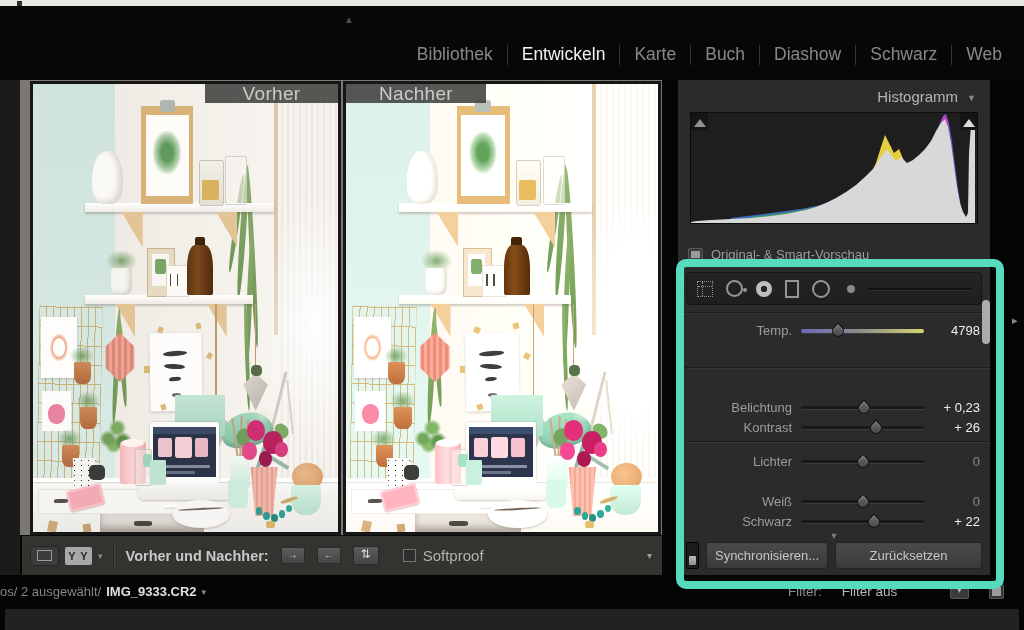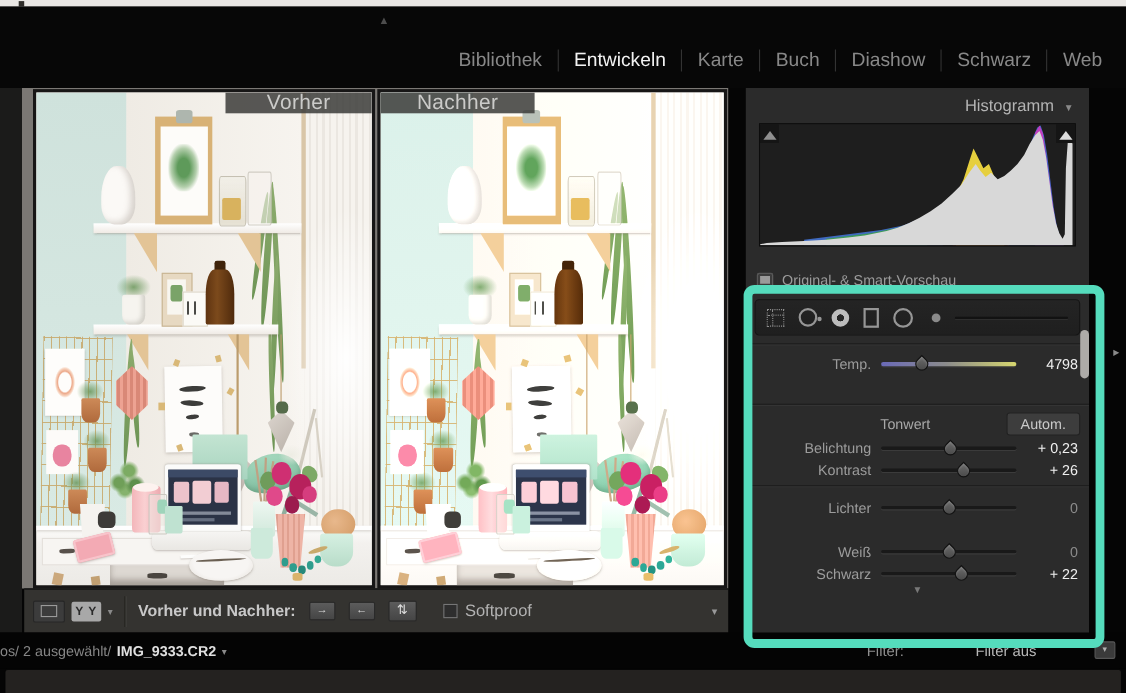--- a/index.html
+++ b/index.html
@@ -232,21 +232,21 @@
   .btn-reset{flex:1;}
   .scrollthumb{position:absolute;left:982px;top:300px;width:8px;height:44px;background:#adaba8;border-radius:4px;z-index:20;}
 
   
   .statusbar{position:absolute;left:0;top:575px;width:1024px;height:33px;background:#040404;}
   .sel-text{position:absolute;left:0;top:9px;font-size:13px;color:#868686;display:flex;align-items:center;gap:5px;white-space:nowrap;}
   .fname{color:#e0e0e0;font-weight:bold;}
   .fname-dd{color:#8a8a8a;font-size:9px;}
   .filter-row{position:absolute;left:788px;top:8px;display:flex;gap:20px;align-items:center;font-size:13.5px;}
   .filter-label{color:#8f8f8f;}
-  .filter-value{color:#b8b8b8;width:88px;margin-left:45px;}
+  .filter-value{color:#b8b8b8;width:88px;}
   .filter-dd{width:17px;height:14px;background:#3a3a3a;border:1px solid #565656;border-radius:2px;color:#b0b0b0;font-size:8px;text-align:center;line-height:13px;}
   .filter-grid-btn{width:13px;height:13px;background:#9a9a9a;border:1px solid #555;border-radius:2px;box-shadow:inset 0 0 0 2px #333;}
   .filmstrip{position:absolute;left:4px;top:608px;width:1014px;height:21px;background:#242220;border:1px solid #060606;border-radius:3px 3px 0 0;}
 
   
   .teal-box{position:absolute;left:676px;top:259px;width:312px;height:314px;border:8px solid #55dcbd;border-radius:10px;z-index:40;pointer-events:none;}
   .panel-collapse{position:absolute;left:1012px;top:314px;color:#8a8a8a;font-size:11px;z-index:50;}
 </style>
 </head>
 <body>
@@ -601,24 +601,20 @@
     <div class="srow" style="top:240px">
       <span class="slabel">Temp.</span>
       <span class="track g-temp">
           <span class="knob" style="left: 30%;"></span>
         </span>
       <span class="sval v-bright">4798</span>
     </div>
 
     <div class="pdiv" style="top:287px"></div>
 
-    <div class="tone-row">
-      <span class="tone-title">Tonwert</span>
-      <span class="auto-btn">Autom.</span>
-    </div>
 
     <div class="srow" style="top:317px">
       <span class="slabel">Belichtung</span>
       <span class="track">
           <span class="knob" style="left: 51%;"></span>
         </span>
       <span class="sval v-bright">+ 0,23</span>
     </div>
     <div class="srow" style="top:337px">
       <span class="slabel">Kontrast</span>
@@ -647,20 +643,25 @@
     <div class="srow" style="top:431px">
       <span class="slabel">Schwarz</span>
       <span class="track">
           <span class="knob" style="left: 59%;"></span>
         </span>
       <span class="sval v-bright">+ 22</span>
     </div>
 
     <div class="more-arrow">▼</div>
 
+    <div class="sync-row">
+      <div class="toggle"></div>
+      <div class="pbtn btn-sync">Synchronisieren...</div>
+      <div class="pbtn btn-reset">Zurücksetzen</div>
+    </div>
   </div>
 
   <div class="scrollthumb"></div>
 
   <div class="statusbar">
     <div class="sel-text">
       <span>os/ 2 ausgewählt/</span>
       <span class="fname">IMG_9333.CR2</span>
       <span class="fname-dd">▾</span>
     </div>

